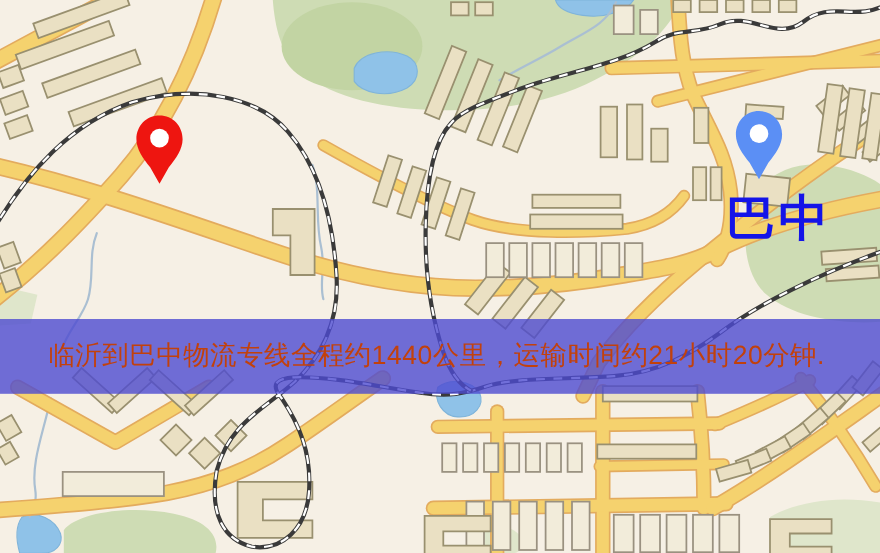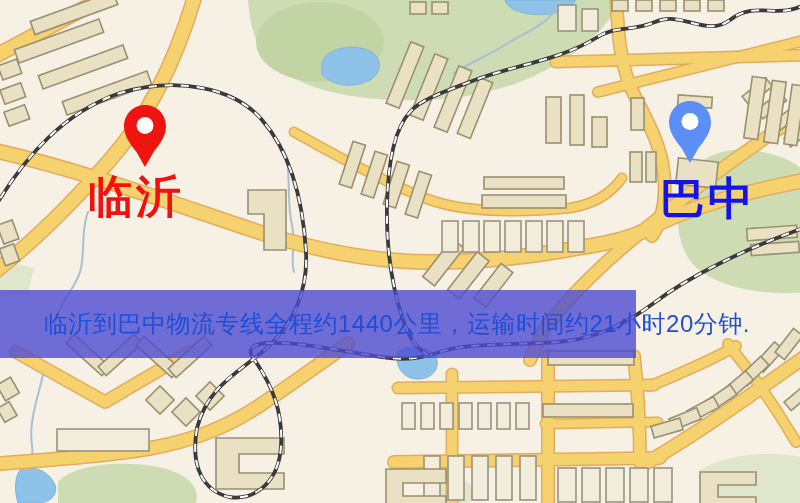--- a/index.html
+++ b/index.html
@@ -20,21 +20,21 @@
   .rail-d{fill:none;stroke:#ffffff;stroke-width:2;stroke-dasharray:8 8;}
   
   .pin{position:absolute;width:46px;height:64px;}
   .pin svg{display:block;}
   #pin-origin{left:122px;top:104px;}
   #pin-dest{left:667px;top:100px;}
   .city-label{position:absolute;font-weight:bold;font-size:45px;line-height:1;letter-spacing:3px;white-space:nowrap;}
   #label-origin{left:88px;top:174px;color:#f50f0f;}
   #label-dest{left:660px;top:176px;color:#1414e8;}
   
-  .banner{position:absolute;left:0;top:290px;width:636px;height:68px;background:rgba(77,75,209,0.80);color:#1d4ed8;font-size:24px;line-height:68px;padding-left:44px;box-sizing:border-box;letter-spacing:0.5px;white-space:nowrap;}
+  .banner{position:absolute;left:0;top:290px;width:800px;height:68px;background:rgba(77,75,209,0.80);color:#c2410c;font-size:24px;line-height:68px;padding-left:44px;box-sizing:border-box;letter-spacing:0.5px;white-space:nowrap;}
 </style>
 </head>
 <body>
 
 <div id="screen">
 
   <svg class="map" width="800" height="503" viewBox="0 0 800 503" xmlns="http://www.w3.org/2000/svg" xmlns:xlink="http://www.w3.org/1999/xlink">
     <defs>
       <path id="r1" d="M-12,60 L122,-12"></path>
       <path id="r2" d="M196,-8 C178,55 152,112 110,160 C72,203 38,238 -8,274"></path>
@@ -246,21 +246,20 @@
       <path class="rail-d" d="M806,4 C778,20 755,0 730,20 C706,38 682,10 655,22 C632,32 615,25 596,38 C560,60 515,65 475,80 C443,92 420,100 410,112 C395,128 388,160 387,205 C386,250 393,290 403,320 C409,338 418,350 428,355"></path>
     </g>
   </svg>
 
   <div class="pin" id="pin-origin">
     <svg width="46" height="64" viewBox="0 0 46 64" xmlns="http://www.w3.org/2000/svg">
       <path d="M23,1 C11,1 2,10.5 2,22.5 C2,31.5 8,40 14.5,48 L23,63 L31.5,48 C38,40 44,31.5 44,22.5 C44,10.5 35,1 23,1 Z" fill="#ee1510"></path>
       <circle cx="23" cy="21.5" r="8.5" fill="#ffffff"></circle>
     </svg>
   </div>
-  <div class="city-label" id="label-origin">临沂</div>
 
   <div class="pin" id="pin-dest">
     <svg width="46" height="64" viewBox="0 0 46 64" xmlns="http://www.w3.org/2000/svg">
       <path d="M23,1 C11,1 2,10.5 2,22.5 C2,31.5 8,40 14.5,48 L23,63 L31.5,48 C38,40 44,31.5 44,22.5 C44,10.5 35,1 23,1 Z" fill="#5b8ff5"></path>
       <circle cx="23" cy="21.5" r="8.5" fill="#ffffff"></circle>
     </svg>
   </div>
   <div class="city-label" id="label-dest">巴中</div>
 
   <div class="banner">

